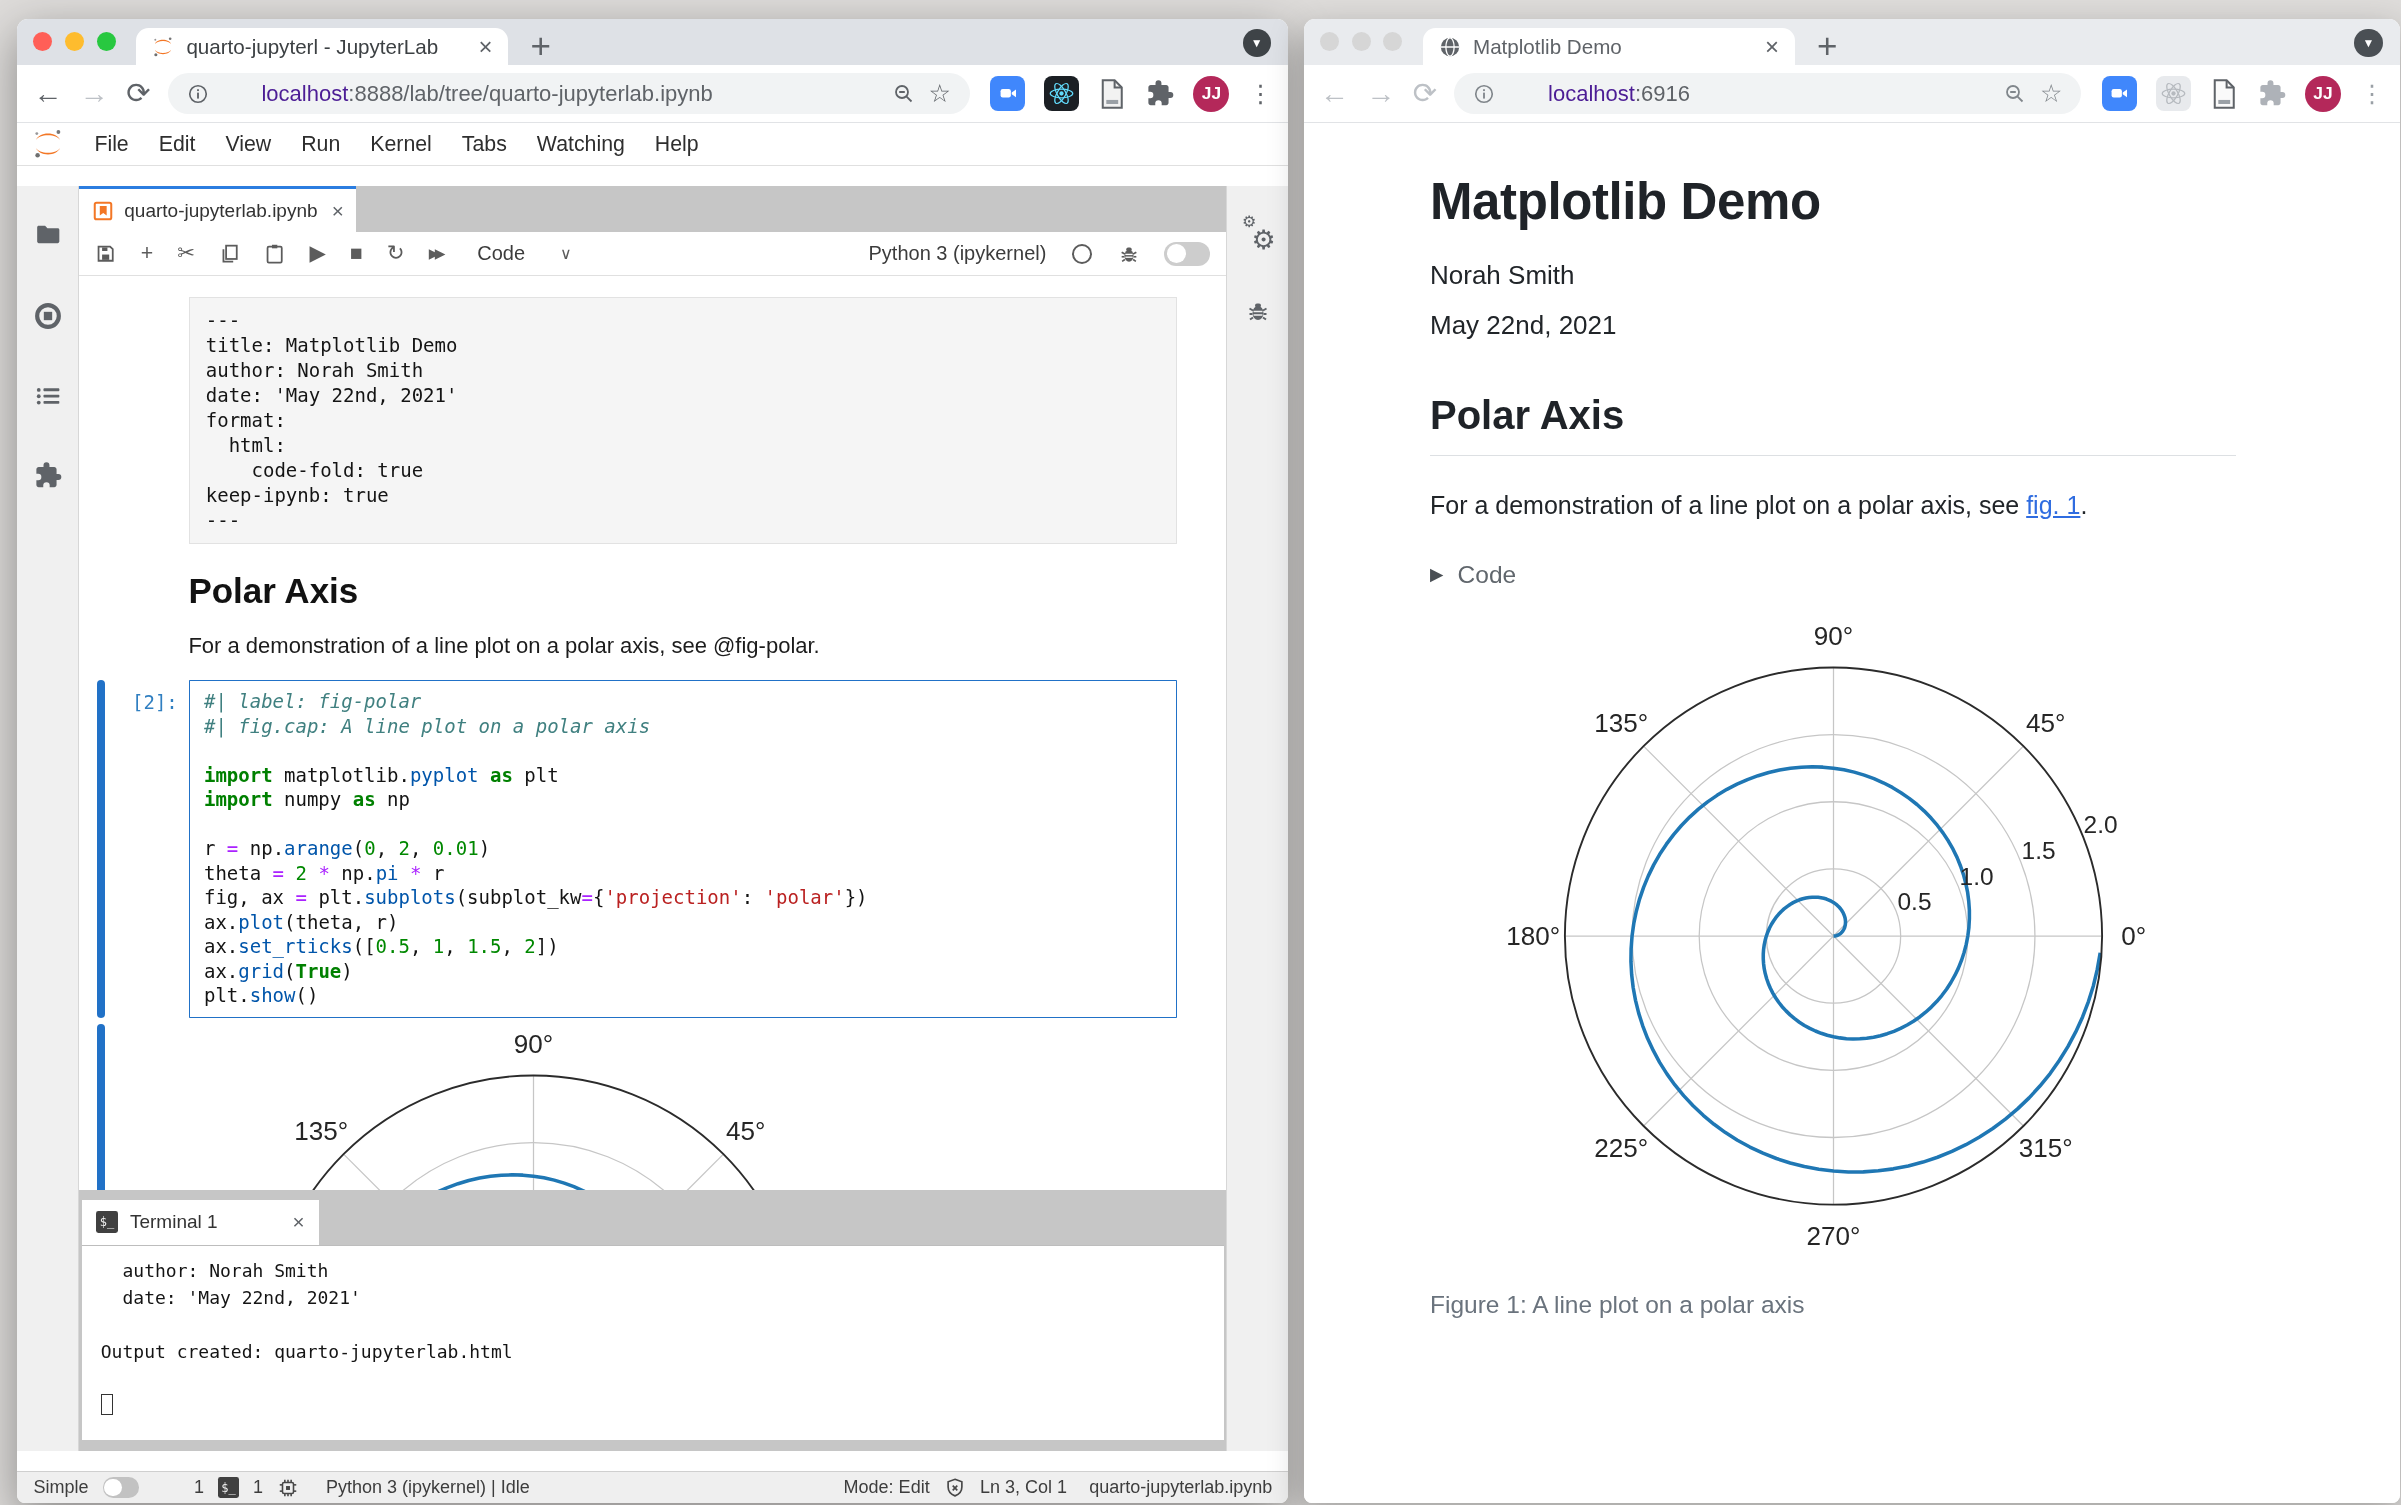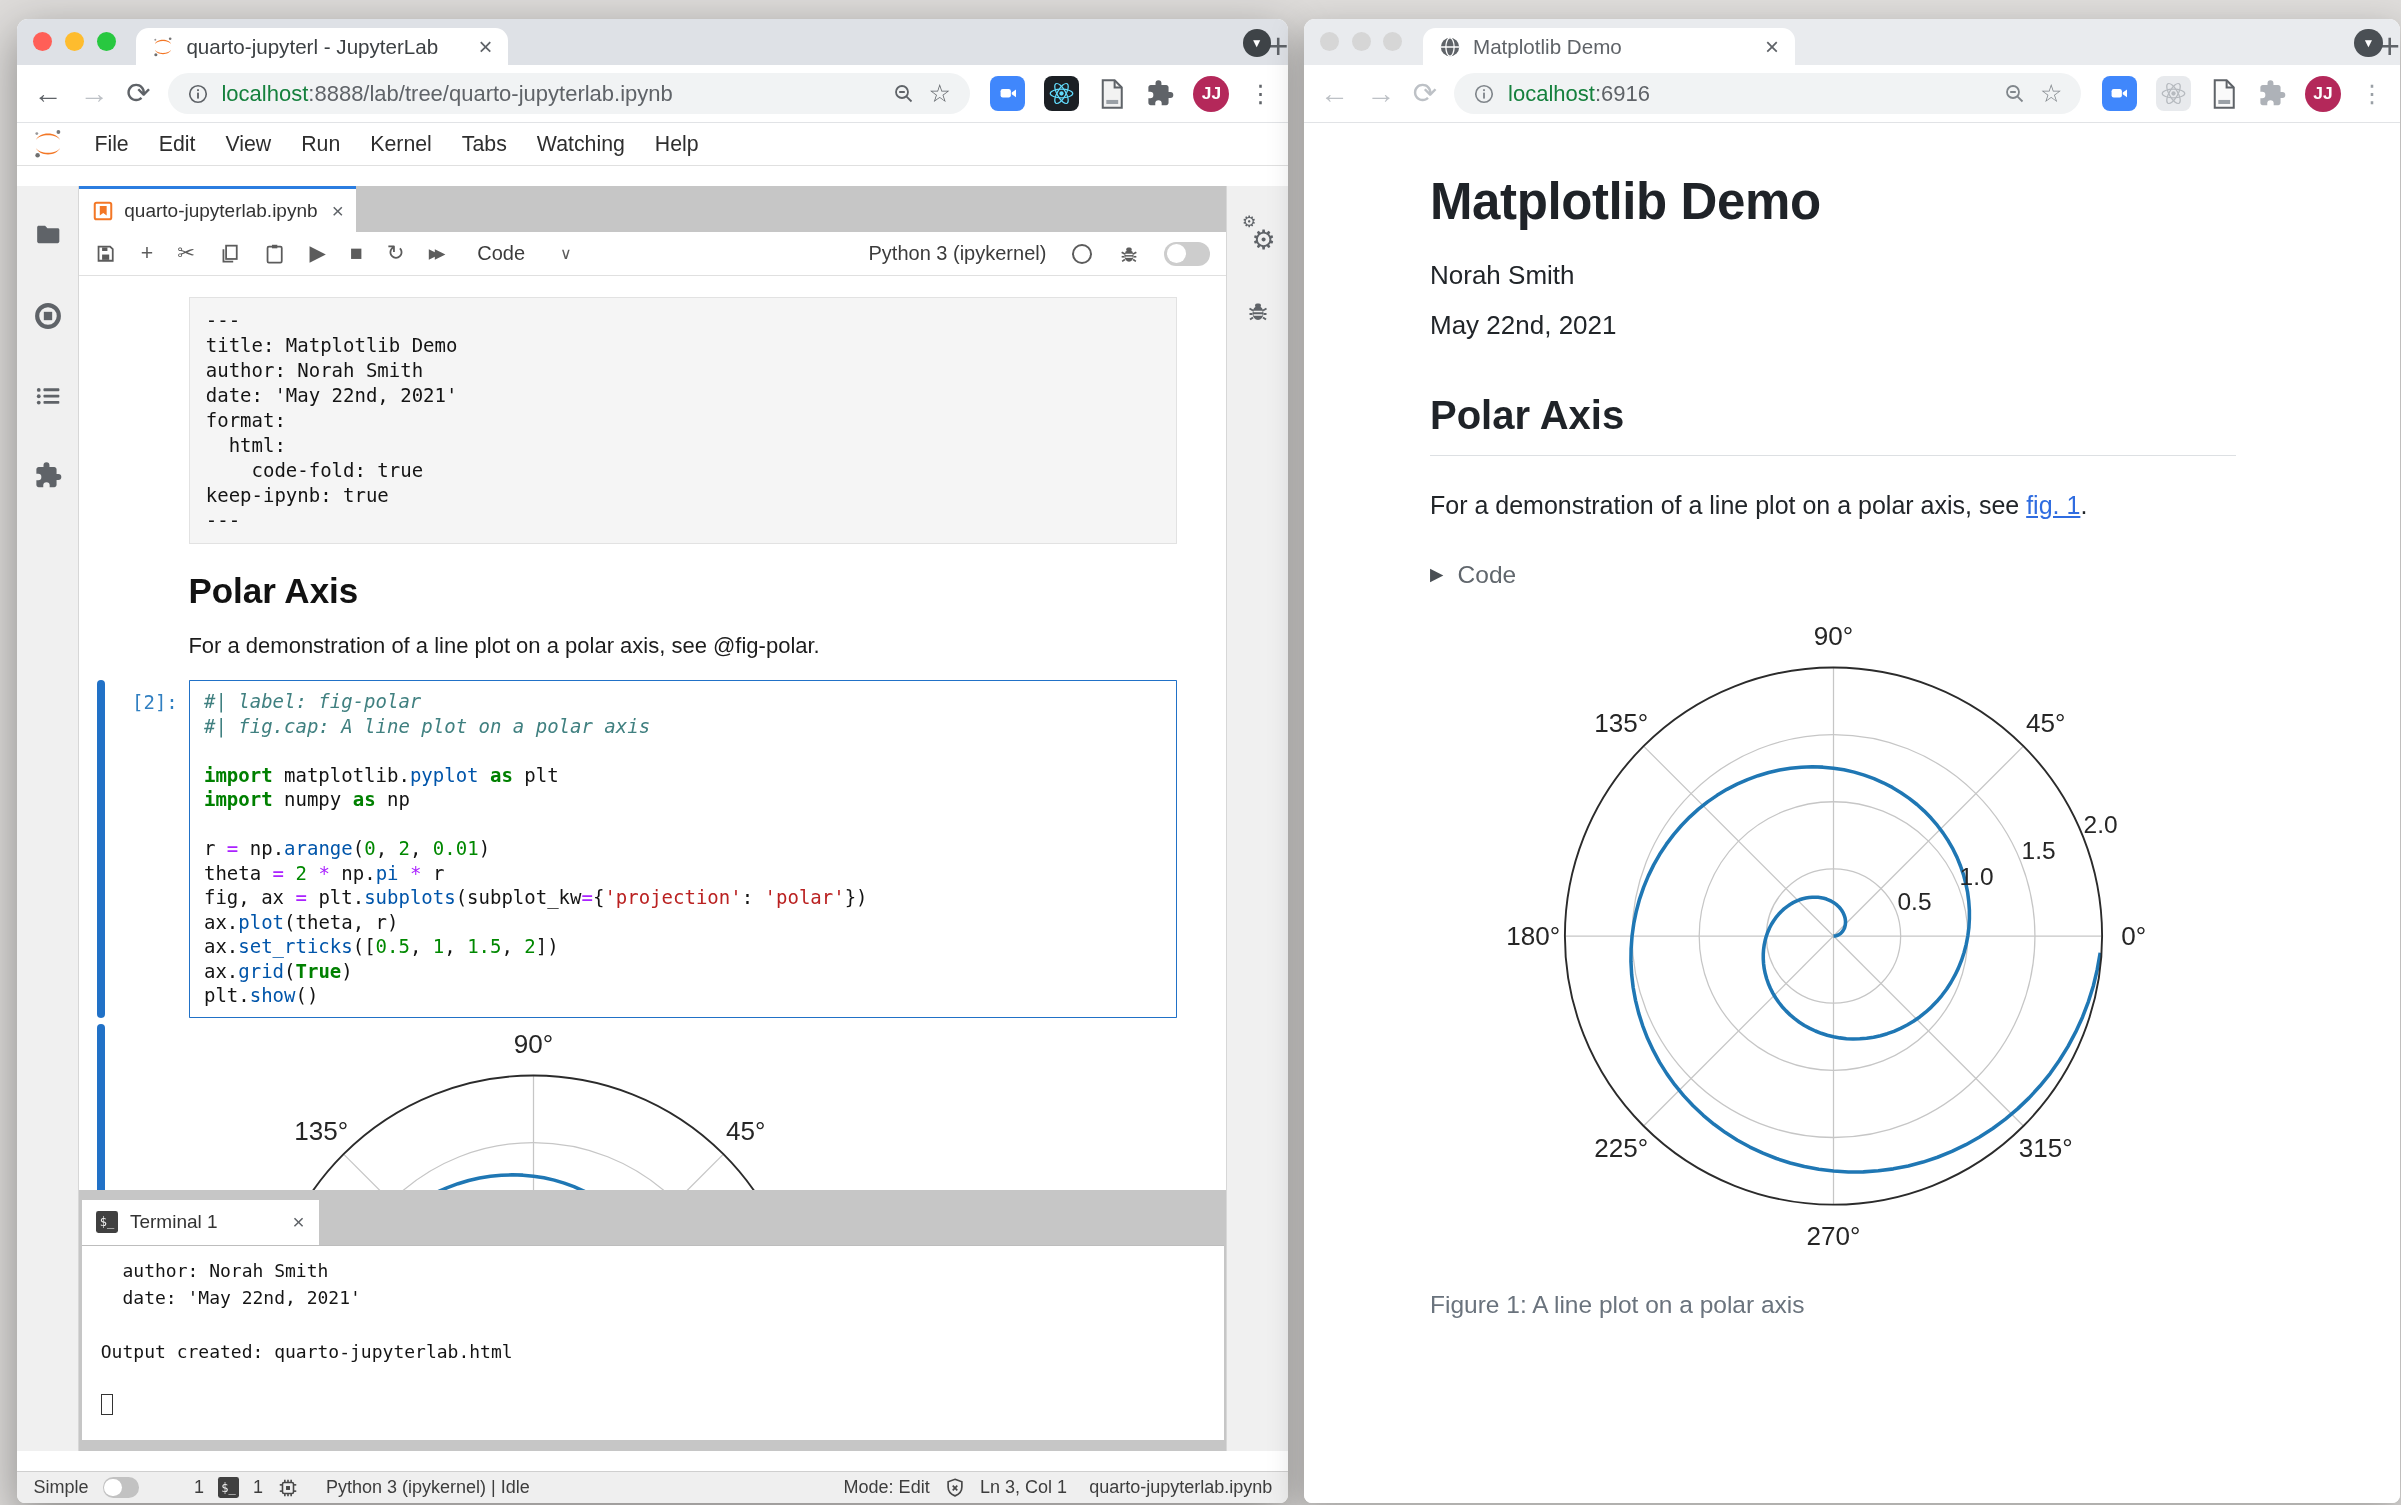--- a/index.html
+++ b/index.html
@@ -2,34 +2,34 @@
 <html style="font-size:12.6px"><head>
 <meta charset="utf-8">
 <style>
   html,body{margin:0;padding:0;width:2401px;height:1505px;background:#dedcda;font-family:"Liberation Sans",sans-serif;overflow:hidden;}
   *{box-sizing:border-box;}
   .window{position:absolute;top:19px;height:1484px;background:#fff;border-radius:11px 11px 8px 8px;overflow:hidden;display:flex;flex-direction:column;}
   #win-left{left:17.4px;width:1271px;box-shadow:0 14.2px 47px rgba(0,0,0,.38);}
   #win-right{left:1304px;width:1096px;box-shadow:0 11px 35px rgba(0,0,0,.28);}
 
   
-  .tabstrip{height:46px;background:#dee1e6;position:relative;display:flex;align-items:flex-end;flex:none;justify-content:space-between;}
+  .tabstrip{height:46px;background:#dee1e6;position:relative;display:flex;align-items:flex-end;flex:none;}
   .tabstrip.inactive{background:#e9ebee;}
   .lights{position:absolute;left:16px;top:12.6px;display:flex;gap:12.6px;}
   .light{width:19px;height:19px;border-radius:50%;}
   .tab{height:37px;width:372px;background:#fff;border-radius:12.6px 12.6px 0 0;display:flex;align-items:center;padding:0 16px;margin-left:119px;gap:12px;}
   .tab-title{font-size:20.6px;color:#3c4043;flex:1;white-space:nowrap;overflow:hidden;}
   .tab-close{font-size:24px;color:#5f6368;}
   .newtab{font-size:35px;color:#5f6368;margin:0 0 1.6px 22px;line-height:35px;}
   .strip-btn{position:absolute;right:17.4px;top:9.5px;width:28.5px;height:28.5px;border-radius:50%;background:#3e4347;color:#fff;display:flex;align-items:center;justify-content:center;font-size:12px;}
   .chrome-toolbar{height:58px;display:flex;align-items:center;padding:0 16px;gap:17.4px;border-bottom:0.8px solid #e1e3e6;background:#fff;flex:none;}
   .nav{font-size:29px;color:#5f6368;line-height:29px;}
   .nav.dim{color:#bdc1c6;}
   .urlpill{flex:1;height:41px;background:#f1f3f4;border-radius:20.6px;display:flex;align-items:center;padding:0 19px;gap:12.6px;font-size:22px;min-width:0;}
-  .url-host{color:#15803d;}
+  .url-host{color:#4c1d95;margin-left:40px;}
   .url-rest{color:#5f6368;white-space:nowrap;overflow:hidden;flex:1;}
   .pill-ico{flex:none;}
   .ext{display:flex;align-items:center;gap:19px;margin-left:3.2px;}
   .ext-sq{width:35px;height:35px;border-radius:8px;display:flex;align-items:center;justify-content:center;flex:none;}
   .avatar{width:36px;height:36px;border-radius:50%;background:#b4285a;color:#fff;font-size:17.4px;font-weight:bold;display:flex;align-items:center;justify-content:center;flex:none;}
   .dots{font-size:24px;color:#5f6368;}
   .dots.dim{color:#9aa0a6;}
 
   
   .jl{flex:1;display:flex;flex-direction:column;min-height:0;gap:20px;}

